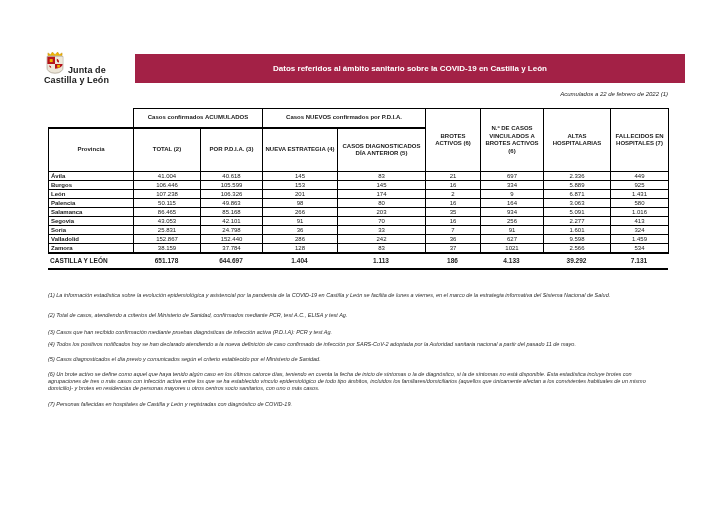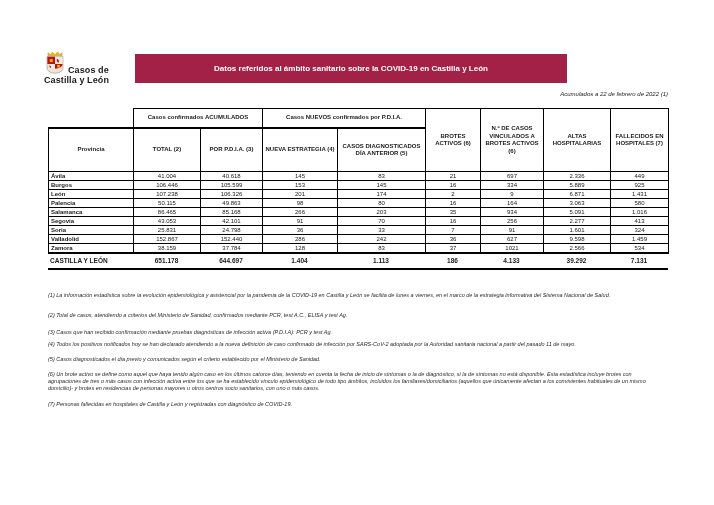--- a/index.html
+++ b/index.html
@@ -8,21 +8,21 @@
     font-family:"Liberation Sans", sans-serif;color:#1a1a1a;overflow:hidden;
   }
   
   .logo{position:absolute;left:44px;top:52px;width:78px;}
   .logo-row{display:flex;align-items:flex-end;}
   .logo-emblem{width:22px;height:23px;flex:0 0 auto;}
   .logo-line1{font-size:9px;font-weight:700;color:#1c1c1c;margin-left:2px;letter-spacing:.1px;}
   .logo-line2{font-size:9px;font-weight:700;color:#1c1c1c;margin-top:0px;letter-spacing:.1px;white-space:nowrap;}
   
   .banner{
-    position:absolute;left:135px;top:54px;width:432px;height:29px;
+    position:absolute;left:135px;top:54px;width:550px;height:29px;
     display:flex;align-items:center;justify-content:center;
   }
   .banner-title{color:#ffffff;font-size:8px;font-weight:700;text-align:center;padding:0 8px;}
   
   .subtitle{
     position:absolute;top:91px;right:46px;font-size:6px;font-style:italic;color:#222;
   }
   
   .table-wrap{position:absolute;left:48px;top:108px;width:620px;}
   table{border-collapse:collapse;table-layout:fixed;width:620px;}
@@ -65,21 +65,21 @@
         <path d="M3 5 h18 v12 a9 6 0 0 1 -9 7 a9 6 0 0 1 -9 -7 Z" fill="#ece6d8" stroke="#8c8273" stroke-width="0.6"></path>
         <rect x="3.4" y="5.4" width="8.6" height="8.3" fill="#b5121b"></rect>
         <rect x="12" y="5.4" width="8.6" height="8.3" fill="#efe9da"></rect>
         <path d="M3.4 13.7 h8.6 v5.2 a8.6 5 0 0 1 -8.6 -5.2 Z" fill="#efe9da"></path>
         <path d="M12 13.7 h8.6 a8.6 5 0 0 1 -8.6 5.2 Z" fill="#b5121b"></path>
         <rect x="6" y="8" width="3.4" height="3.4" fill="#f0b400"></rect>
         <path d="M14 7.5 q3 1 2.5 4.5 q-3 -0.5 -2.5 -4.5" fill="#b5121b"></path>
         <path d="M5.5 15 q2.5 0.5 2.2 3 q-2.5 -0.3 -2.2 -3" fill="#b5121b"></path>
         <rect x="14.5" y="14.6" width="3" height="3" fill="#f0b400"></rect>
       </svg>
-      <span class="logo-line1">Casos de</span>
+      <span class="logo-line1">Junta de</span>
     </div>
     <div class="logo-line2">Castilla y León</div>
   </div>
 
   <div class="banner" style="background: rgb(163, 33, 70);">
     <span class="banner-title">Datos referidos al ámbito sanitario sobre la COVID-19 en Castilla y León</span>
   </div>
 
   <div class="subtitle">Acumulados a 22 de febrero de 2022 (1)</div>
 

